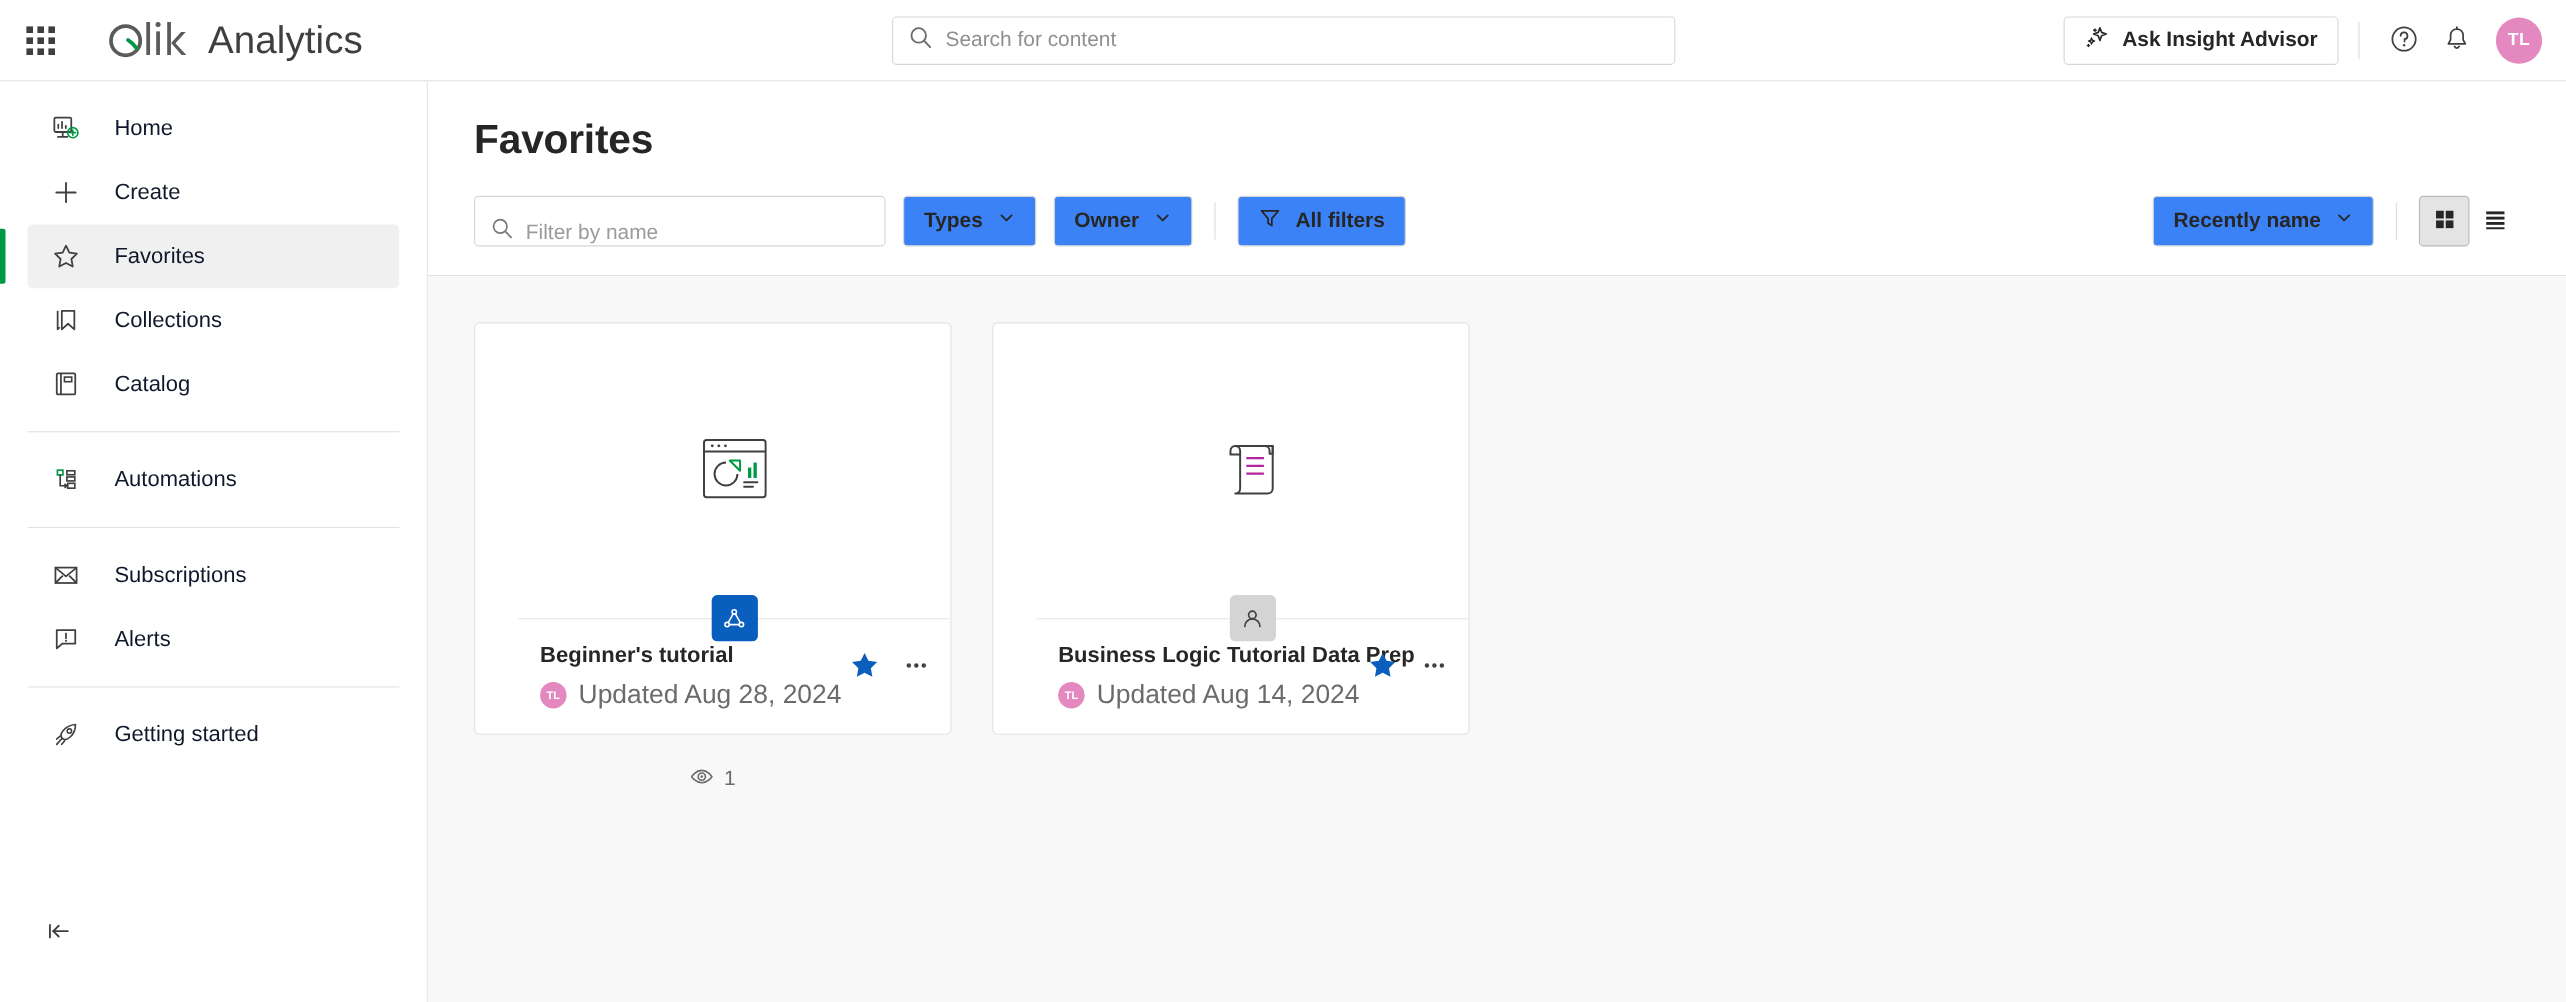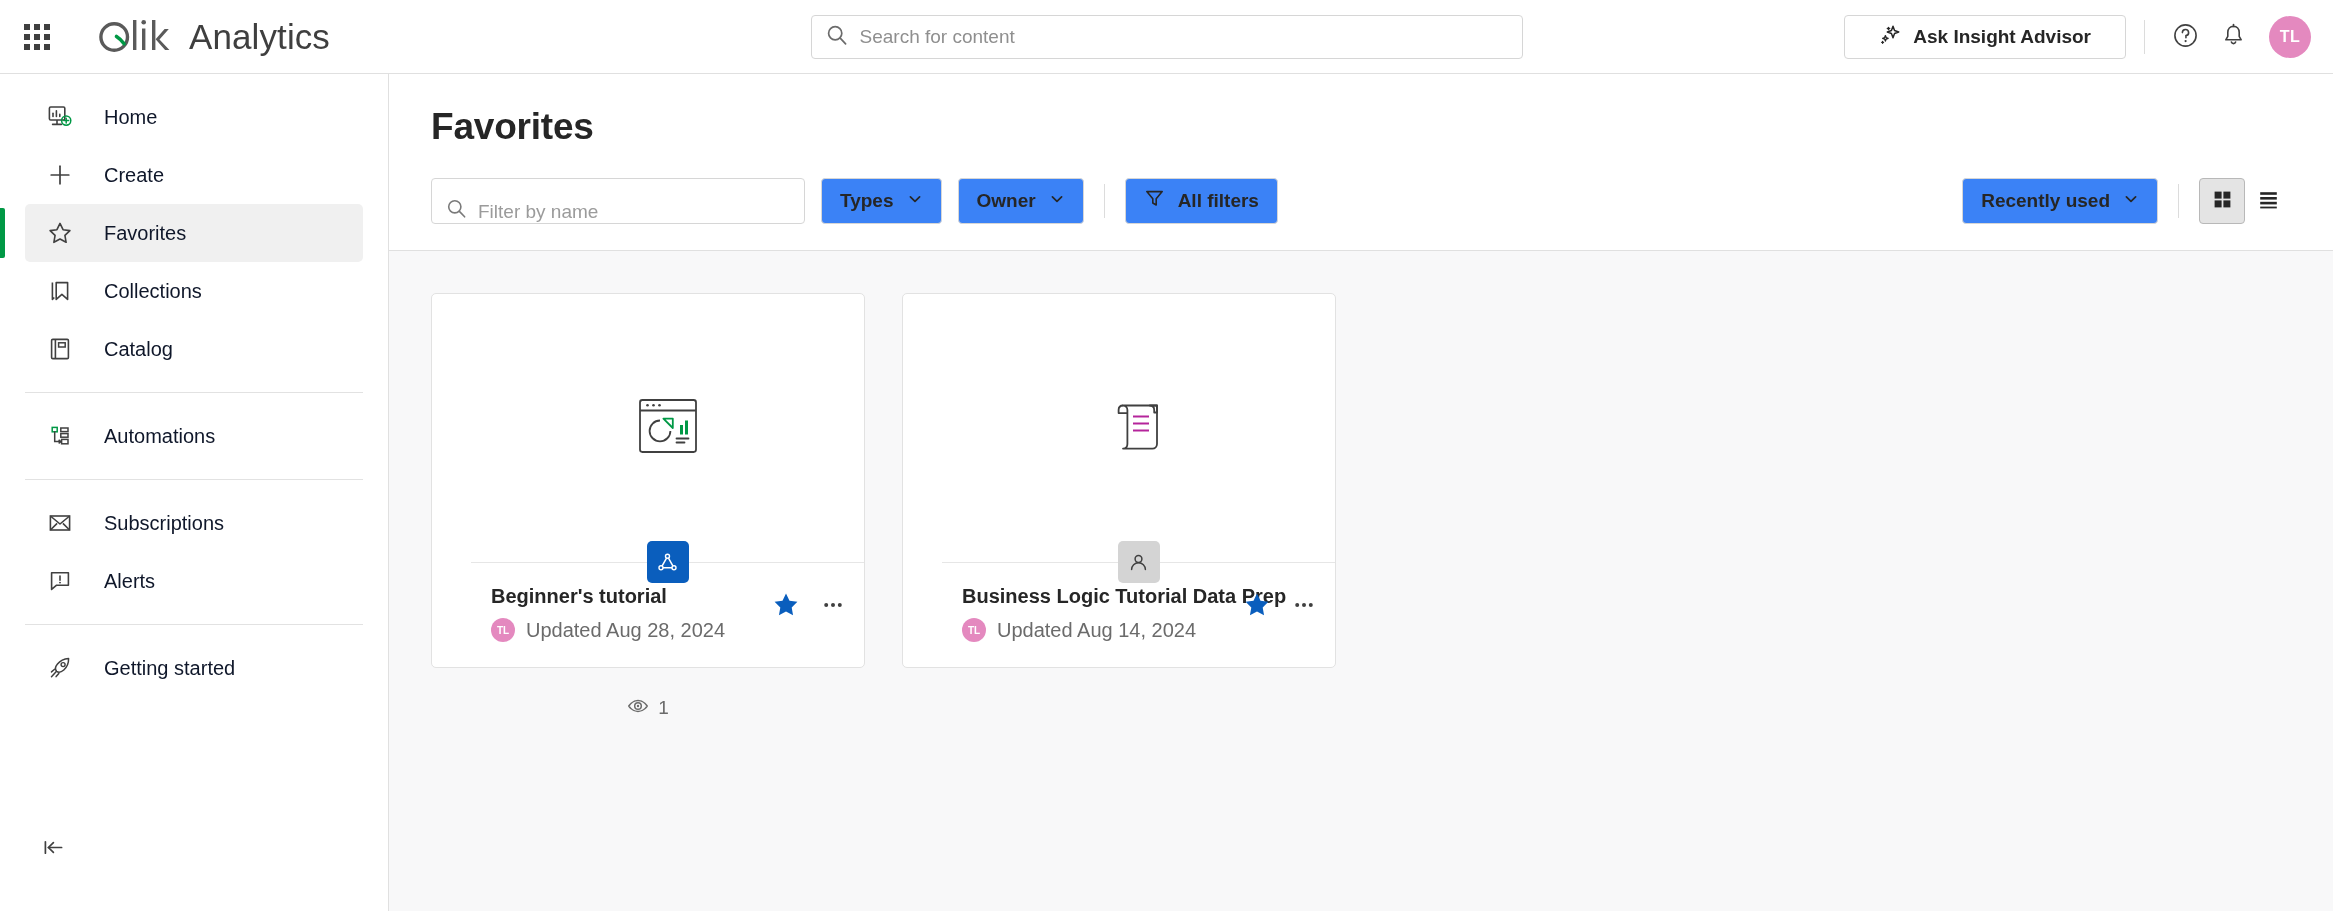--- a/index.html
+++ b/index.html
@@ -54,21 +54,21 @@
     font-family: inherit; color: #404040; margin-left: 12px; background: transparent;
   }
   .search input::placeholder { color: #8f8f8f; }
 
   .header-right {
     margin-left: auto; display: flex; align-items: center;
     gap: 4px; padding-right: 22px;
   }
   .insight-btn {
     display: flex; align-items: center; gap: 11px;
-    height: 44px; padding: 0 34px;
+    height: 44px; padding: 0 18px;
     border: 1px solid #d6d6d6; border-radius: 4px;
     background: #fff; cursor: pointer;
     font-size: 19px; font-family: inherit; color: #262626; font-weight: 600;
   }
   .hdivider { width: 1px; height: 34px; background: #dcdcdc; margin: 0 14px; }
   .icon-btn {
     width: 44px; height: 44px; border-radius: 50%;
     display: flex; align-items: center; justify-content: center;
     cursor: pointer; border: 0; background: transparent;
   }
@@ -178,21 +178,21 @@
     white-space: nowrap; overflow: hidden; text-overflow: ellipsis;
     max-width: 330px;
   }
   .card-meta { display: flex; align-items: center; margin-top: 10px; gap: 11px; }
   .mini-avatar {
     width: 24px; height: 24px; border-radius: 50%;
     background: #e489bf; color: #fff;
     display: flex; align-items: center; justify-content: center;
     font-size: 10px; font-weight: 600; flex-shrink: 0;
   }
-  .card-date { font-size: 20px; color: #6b6b6b; }
+  .card-date { font-size: 24px; color: #6b6b6b; }
   .card-actions {
     position: absolute; right: 18px; top: 28px;
     display: flex; align-items: center; gap: 20px;
   }
   .act { cursor: pointer; display: flex; align-items: center; justify-content: center; }
   .views {
     display: flex; align-items: center; justify-content: center; gap: 9px;
     margin-top: 27px; width: 434px;
   }
   .views-count { font-size: 19px; color: #6b6b6b; }
@@ -450,21 +450,21 @@
           <span>
             <svg width="21" height="21" viewBox="0 0 21 21">
               <path d="M2.8 3.6h15.4l-6 7.1v6.3l-3.4-2v-4.3Z" fill="none" stroke="#262626" stroke-width="1.6" stroke-linejoin="round"></path>
             </svg>
           </span>
           <span>All filters</span>
         </button>
 
         <div class="toolbar-right">
           <button class="pill">
-            <span>Recently used</span>
+            <span>Recently name</span>
             <span>
               <svg width="16" height="16" viewBox="0 0 16 16">
                 <path d="M3.4 5.8L8 10.4l4.6-4.6" fill="none" stroke="#262626" stroke-width="1.7" stroke-linecap="round" stroke-linejoin="round"></path>
               </svg>
             </span>
           </button>
 
           <span class="tdivider"></span>
 
           <div class="view-toggle">

